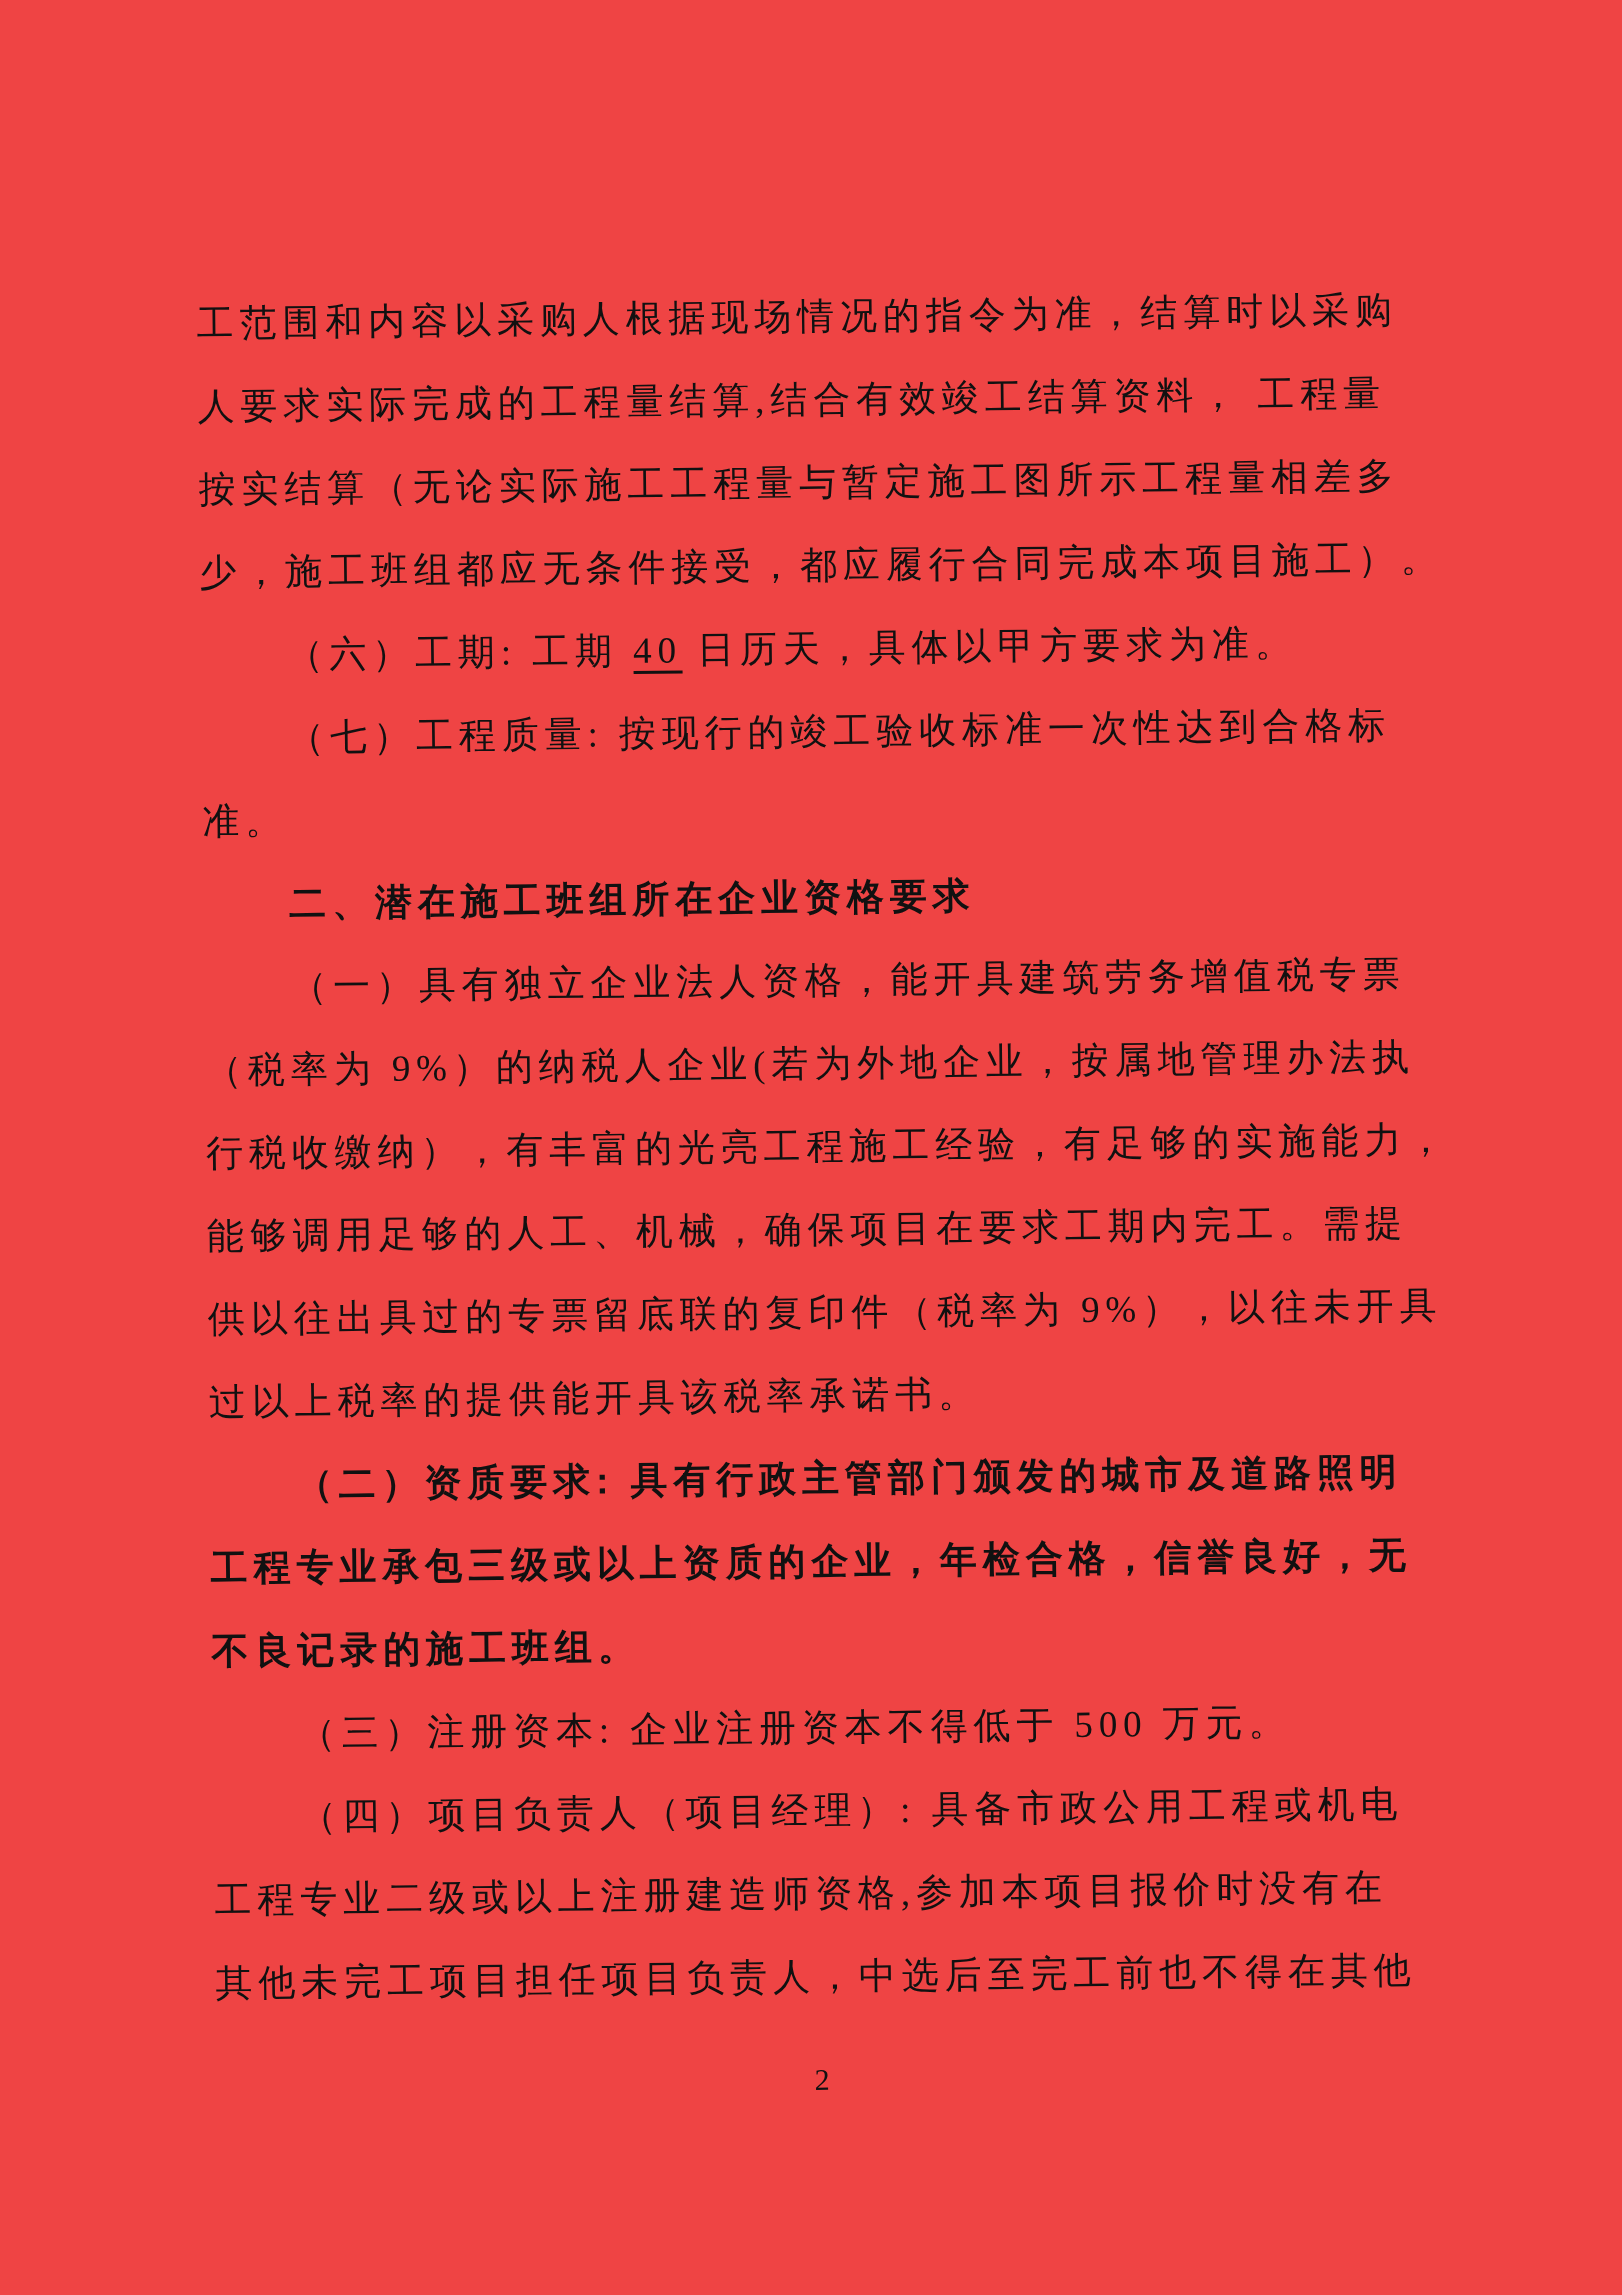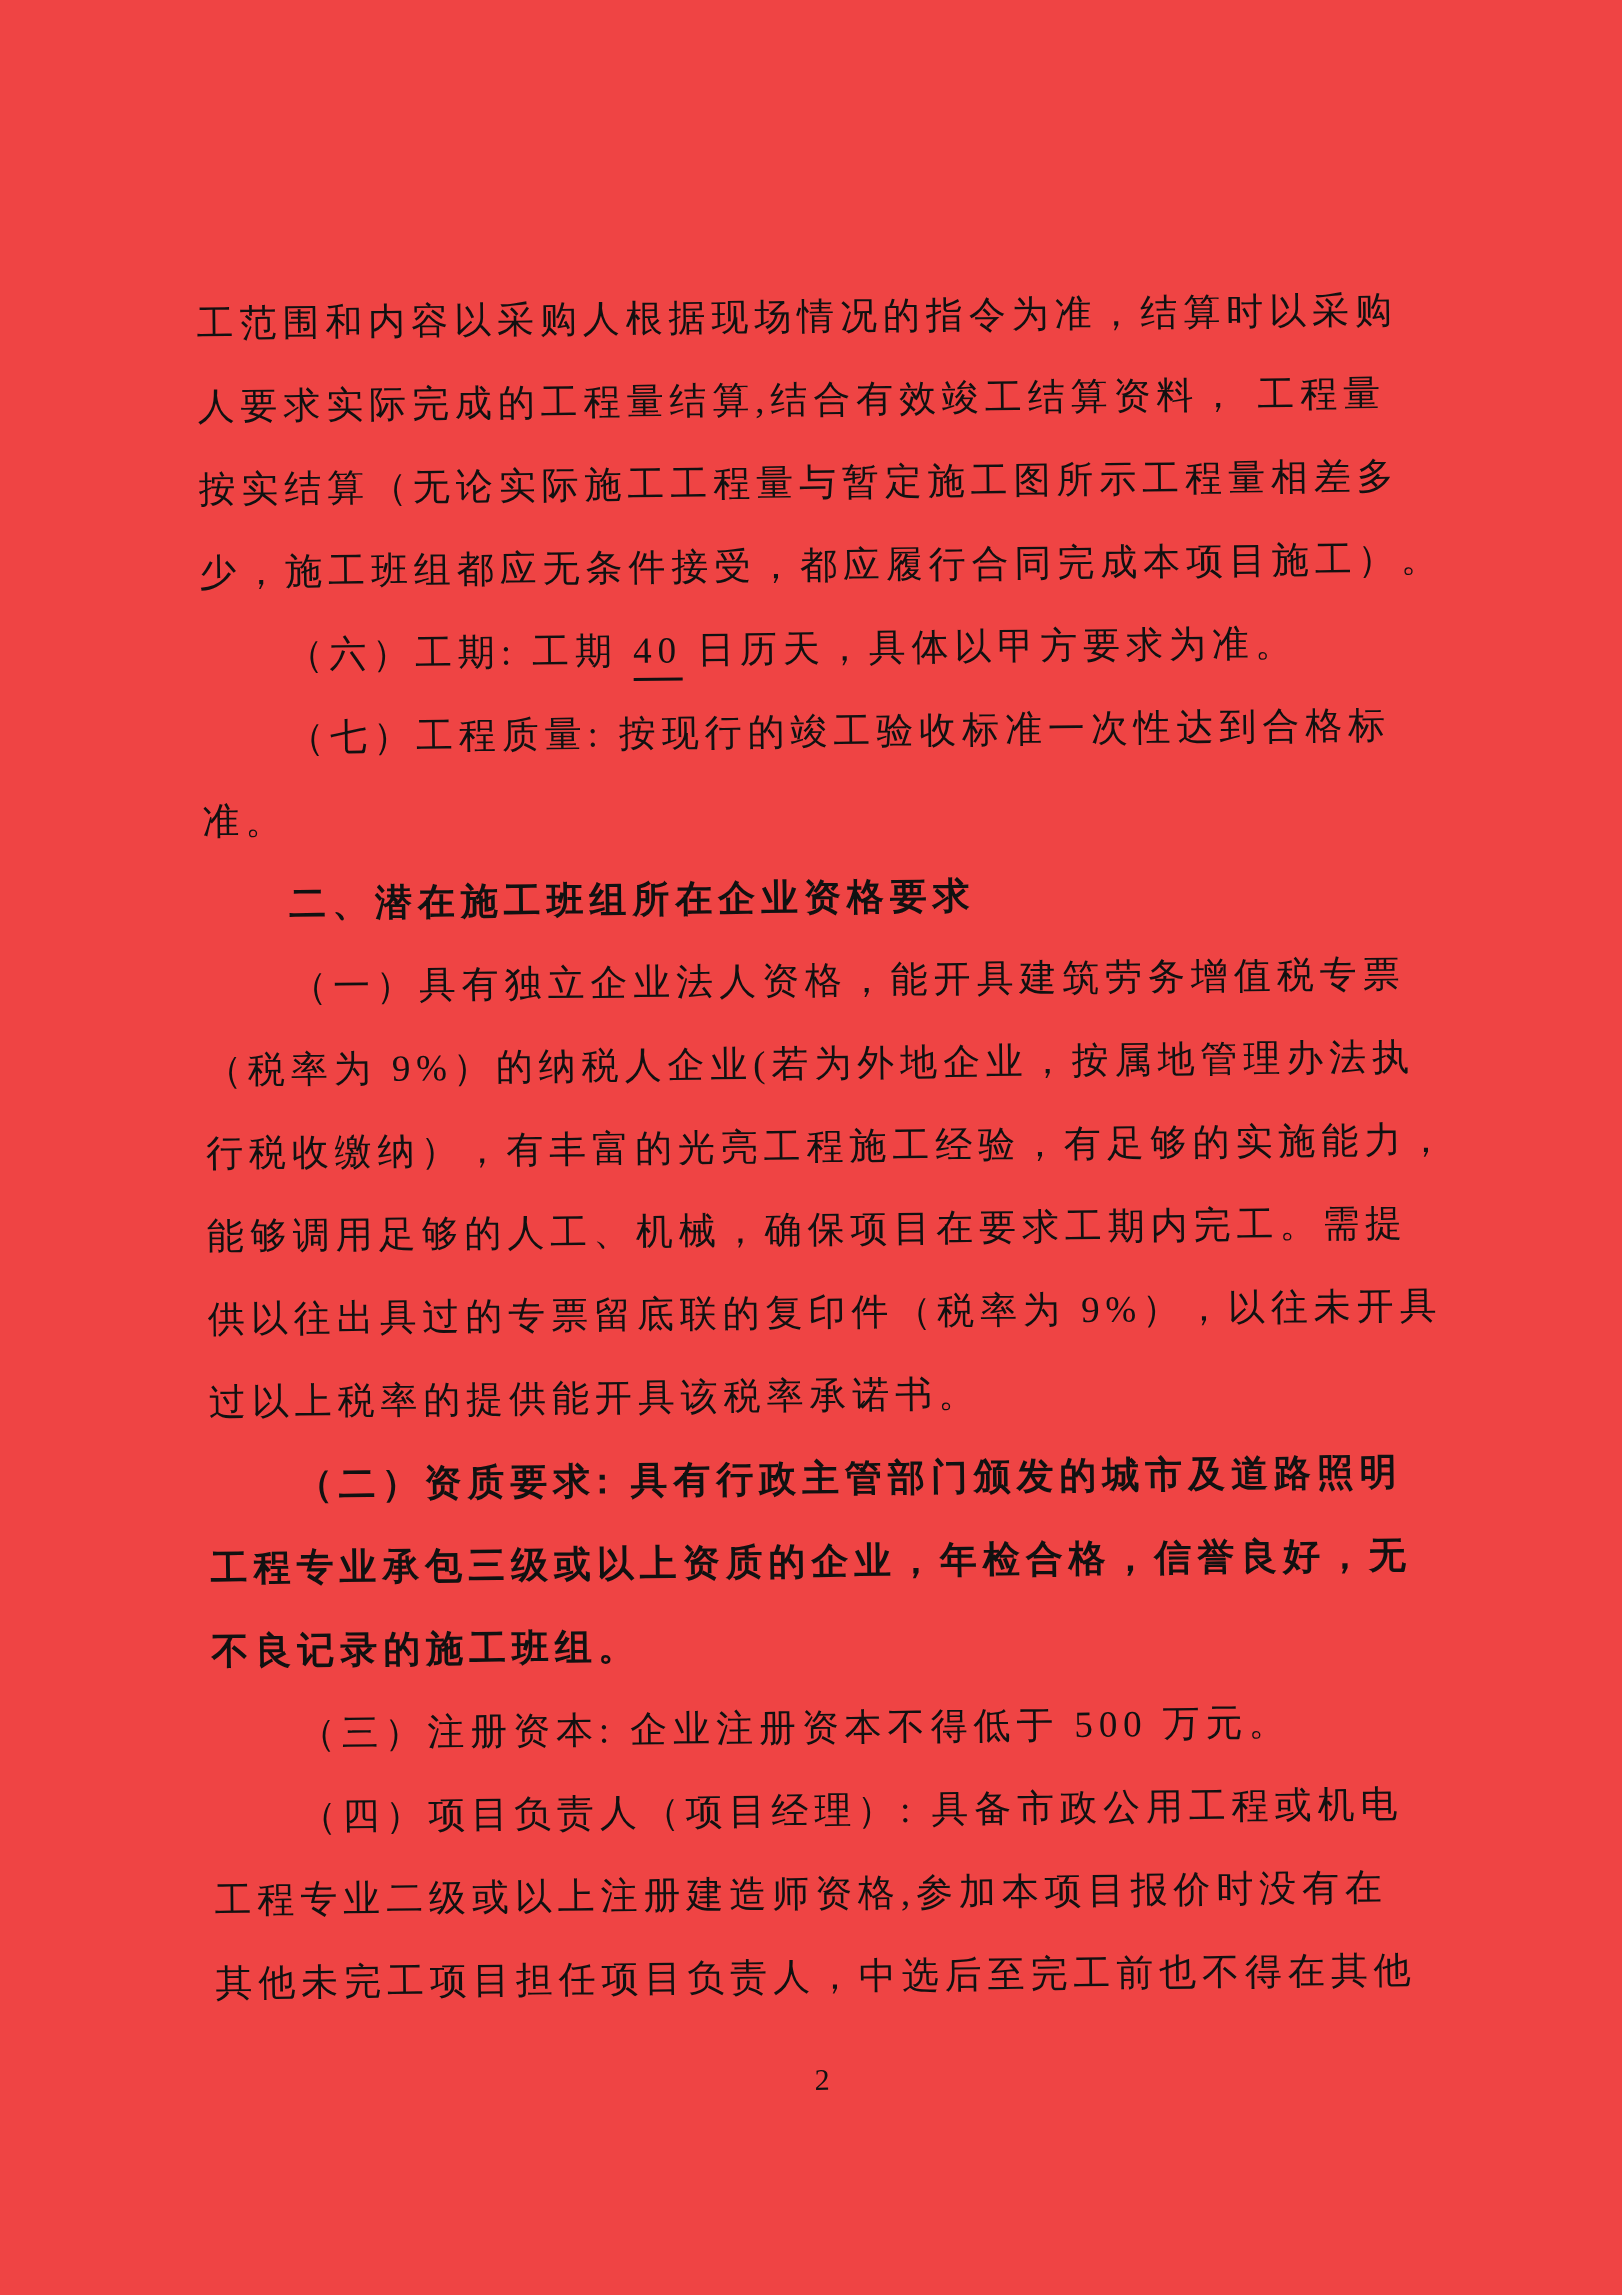--- a/index.html
+++ b/index.html
@@ -41,21 +41,21 @@
   }
   .indent {
     padding-left: 86px;
   }
   .bold {
     font-family: "Liberation Sans", "DejaVu Sans", sans-serif;
     font-weight: 700;
   }
   .uline {
     border-bottom: 3.3px solid #111111;
-    padding-bottom: 7px;
+    padding-bottom: 0;
   }
   .page-number {
     position: absolute;
     left: 0;
     top: 2060px;
     width: 1623px;
     text-align: center;
     font-size: 30px;
     line-height: 39px;
     letter-spacing: 0;

